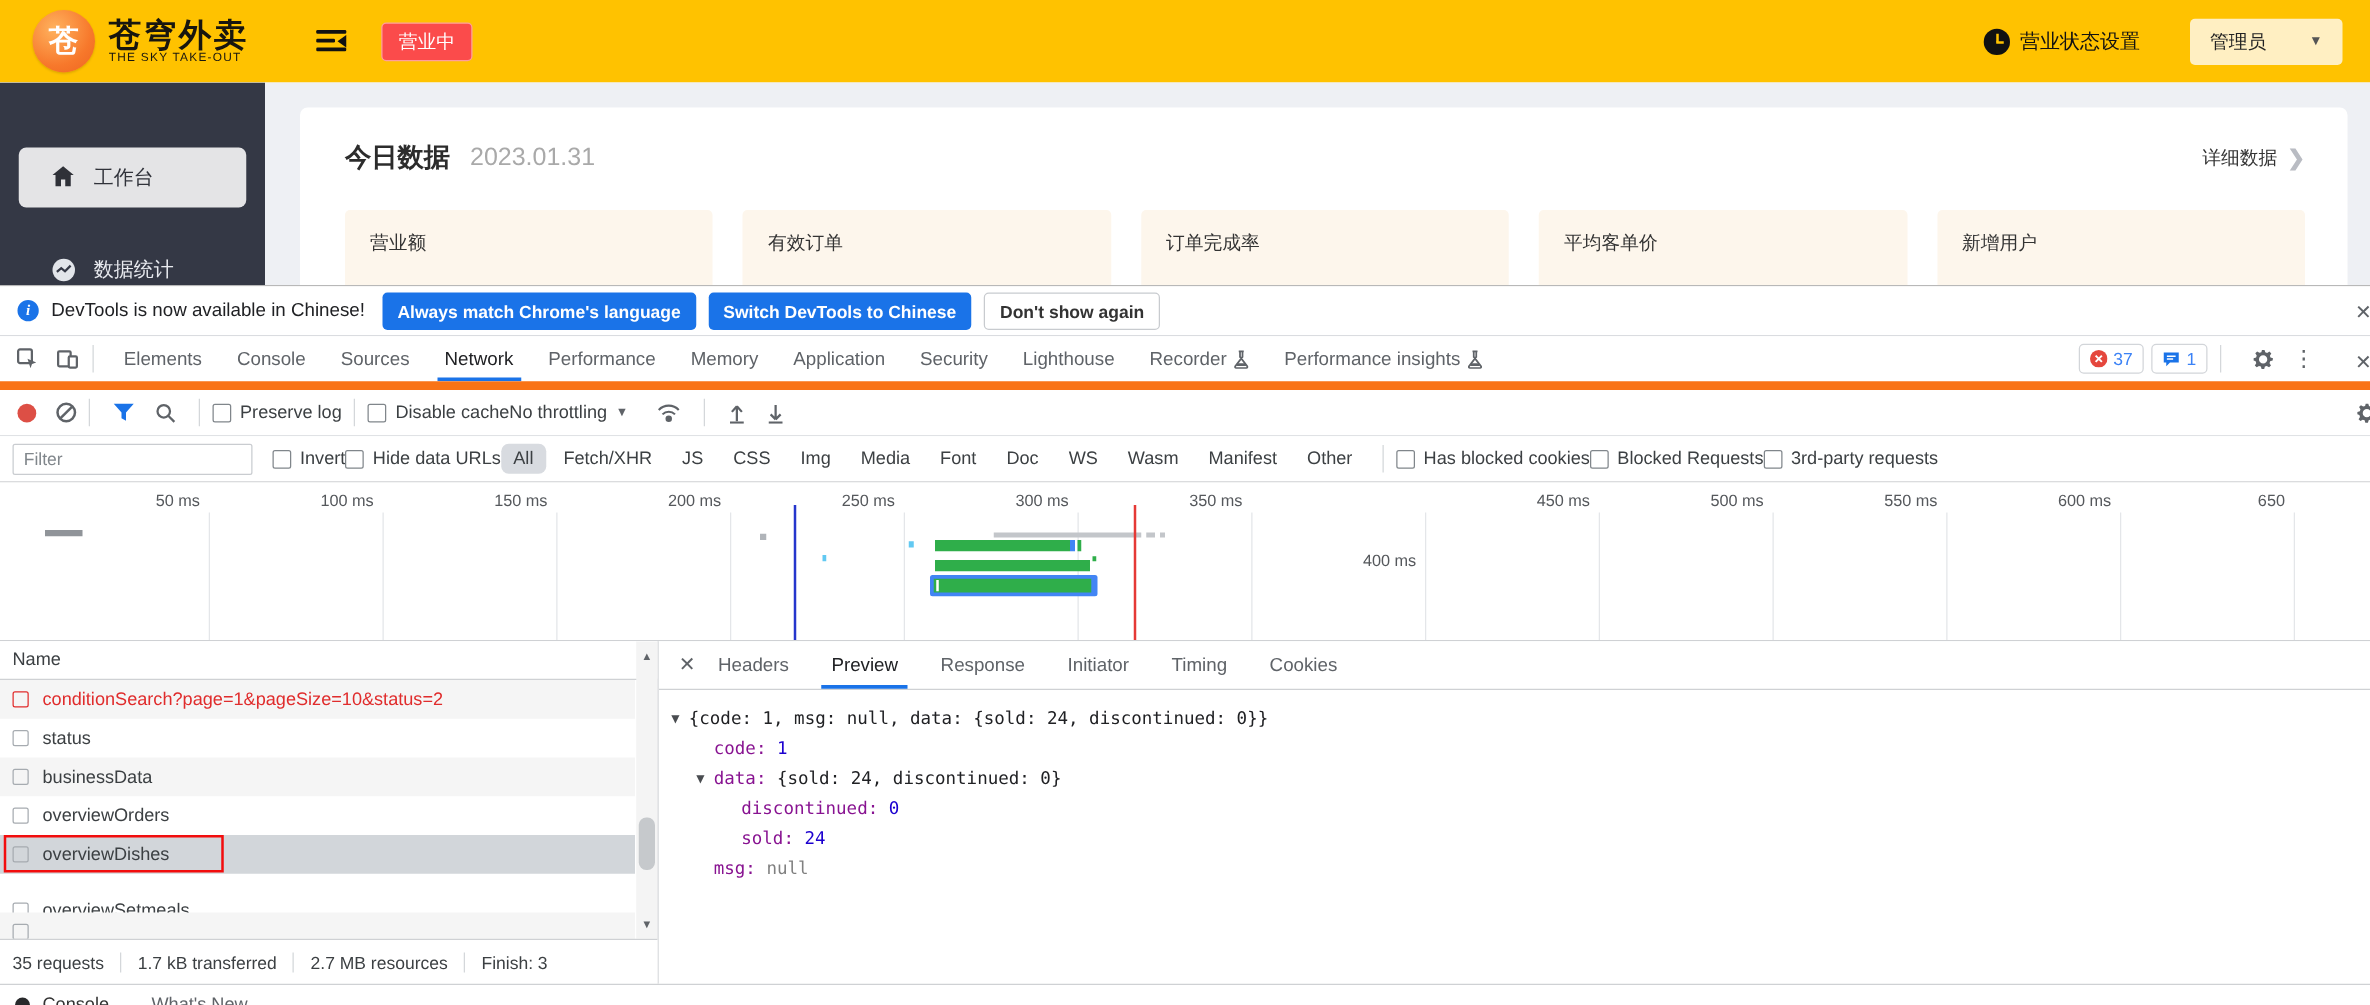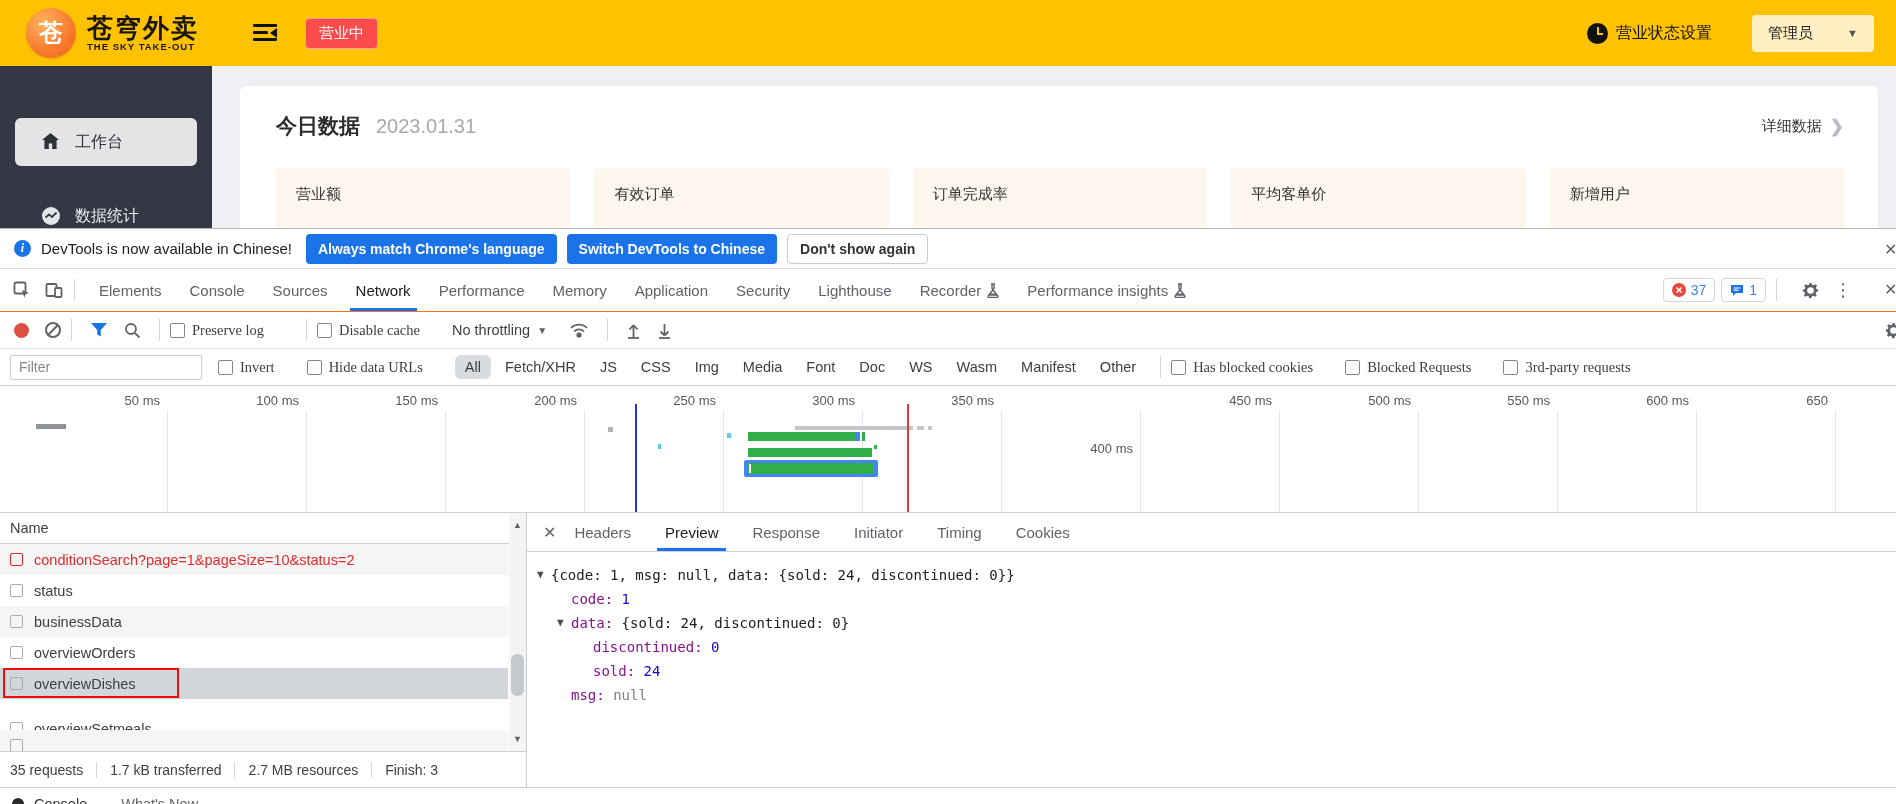--- a/index.html
+++ b/index.html
@@ -9,21 +9,21 @@
 
   
   .app-header { position:absolute; left:0; top:0; width:1896px; height:66px;
     background:#ffc200; display:flex; align-items:center; }
   .logo-wrap { display:flex; align-items:center; margin-left:26px; }
   .logo-circle { width:50px; height:50px; border-radius:50%;
     background:radial-gradient(circle at 35% 30%, #ffb25e, #f7782b 62%, #ee6420);
     color:#fff; font-weight:bold; font-size:24px; display:flex; align-items:center;
     justify-content:center; box-shadow:0 1px 2px rgba(0,0,0,.15); }
   .brand-name { font-size:26px; font-weight:bold; color:#18160f; letter-spacing:2px; line-height:1; }
-  .brand-tag { font-size:9.5px; color:#18160f; letter-spacing:1px; margin-top:0; font-weight:bold; }
+  .brand-tag { font-size:9.5px; color:#18160f; letter-spacing:1px; margin-top:0; font-weight:normal; }
   .collapse-icon { margin-left:54px; width:24px; height:18px; position:relative; cursor:pointer; }
   .collapse-icon i { position:absolute; left:0; height:3px; background:#111; border-radius:1px; }
   .collapse-icon i:nth-child(1){ top:0; width:24px; }
   .collapse-icon i:nth-child(2){ top:7px; width:15px; }
   .collapse-icon i:nth-child(3){ top:14px; width:24px; }
   .collapse-icon b { position:absolute; right:0; top:4px; width:0; height:0;
     border-top:5px solid transparent; border-bottom:5px solid transparent; border-right:7px solid #111; }
   .status-badge { margin-left:28px; background:#fb4b4b; color:#fff; font-size:15px;
     padding:5px 13px; border-radius:4px; border:1px solid #ff9d9d; }
   .header-right { margin-left:auto; display:flex; align-items:center; margin-right:22px; }
@@ -66,21 +66,21 @@
     display:flex; align-items:center; }
   .info-icon { width:17px; height:17px; border-radius:50%; background:#1a73e8; color:#fff;
     font-size:12px; font-weight:bold; display:flex; align-items:center; justify-content:center;
     margin:0 10px 0 14px; font-family:"Liberation Serif",serif; font-style:italic; flex:none; }
   .banner-text { font-size:15px; color:#202124; margin-right:14px; }
   .btn-blue { background:#1a73e8; color:#fff; font-size:14px; font-weight:bold; border:none;
     border-radius:4px; padding:7px 12px; margin-right:10px; cursor:pointer; white-space:nowrap; }
   .btn-plain { background:#fff; color:#333; font-size:14px; font-weight:bold;
     border:1px solid #c8cbcf; border-radius:4px; padding:6px 12px; cursor:pointer; white-space:nowrap; }
 
-  .dt-tabs { top:40px; height:43px; background:#fff; border-bottom:1px solid #f97316;
+  .dt-tabs { top:40px; height:43px; background:#fff; border-bottom:7px solid #f97316;
     display:flex; align-items:center; }
   .tb-icon { width:20px; height:20px; display:flex; align-items:center; justify-content:center;
     margin-left:12px; cursor:pointer; flex:none; }
   .vdiv { width:1px; height:22px; background:#d4d7da; margin:0 10px; flex:none; }
   .dt-tab { font-size:15px; color:#5f6368; padding:0 14px; height:100%; display:flex;
     align-items:center; cursor:pointer; position:relative; white-space:nowrap; }
   .dt-tab.active { color:#202124; }
   .dt-tab.active::after { content:""; position:absolute; left:8px; right:8px; bottom:0;
     height:3px; background:#1a73e8; }
   .dt-tab .flask { margin-left:6px; display:flex; }
@@ -93,22 +93,22 @@
   .edge-sliver { position:absolute; left:1884px; width:20px; text-align:left; color:#5f6368;
     font-size:16px; cursor:pointer; }
 
   .dt-toolbar { top:83px; height:37px; background:#fff; border-bottom:1px solid #e0e2e5;
     display:flex; align-items:center; }
   .record-dot { width:15px; height:15px; border-radius:50%; background:#dd4f45; margin-left:14px; cursor:pointer; flex:none; }
   .clear-icon { width:16px; height:16px; border-radius:50%; border:2px solid #5f6368; position:relative;
     margin-left:16px; cursor:pointer; flex:none; }
   .clear-icon::after { content:""; position:absolute; left:-1px; top:5px; width:14px; height:2px;
     background:#5f6368; transform:rotate(-45deg); }
-  .chk { display:flex; align-items:center; font-size:14.5px; color:#3c4043; margin-right:32px;
-    cursor:pointer; white-space:nowrap;font-family:Liberation Serif, serif; }
+  .chk { display:flex; align-items:center; font-size:14.5px; color:#3c4043; margin-right:0;
+    cursor:pointer; white-space:nowrap; }
   .chk .box { width:15px; height:15px; border:1.5px solid #80868b; border-radius:2px;
     background:#fff; margin-right:7px; flex:none; }
   .throttle { display:flex; align-items:center; font-size:14.5px; color:#3c4043; cursor:pointer; margin-right:14px; }
   .throttle .caret { font-size:10px; color:#5f6368; margin-left:7px; }
   .tool-icn { display:flex; margin:0 8px; cursor:pointer; flex:none; }
 
   .dt-filter { top:120px; height:37px; background:#fff; border-bottom:1px solid #cfd1d4;
     display:flex; align-items:center; }
   .filter-input { width:192px; height:25px; border:1px solid #c9ccd0; border-radius:2px;
     margin-left:10px; font-size:14px; padding:0 8px; color:#333; outline:none; }

